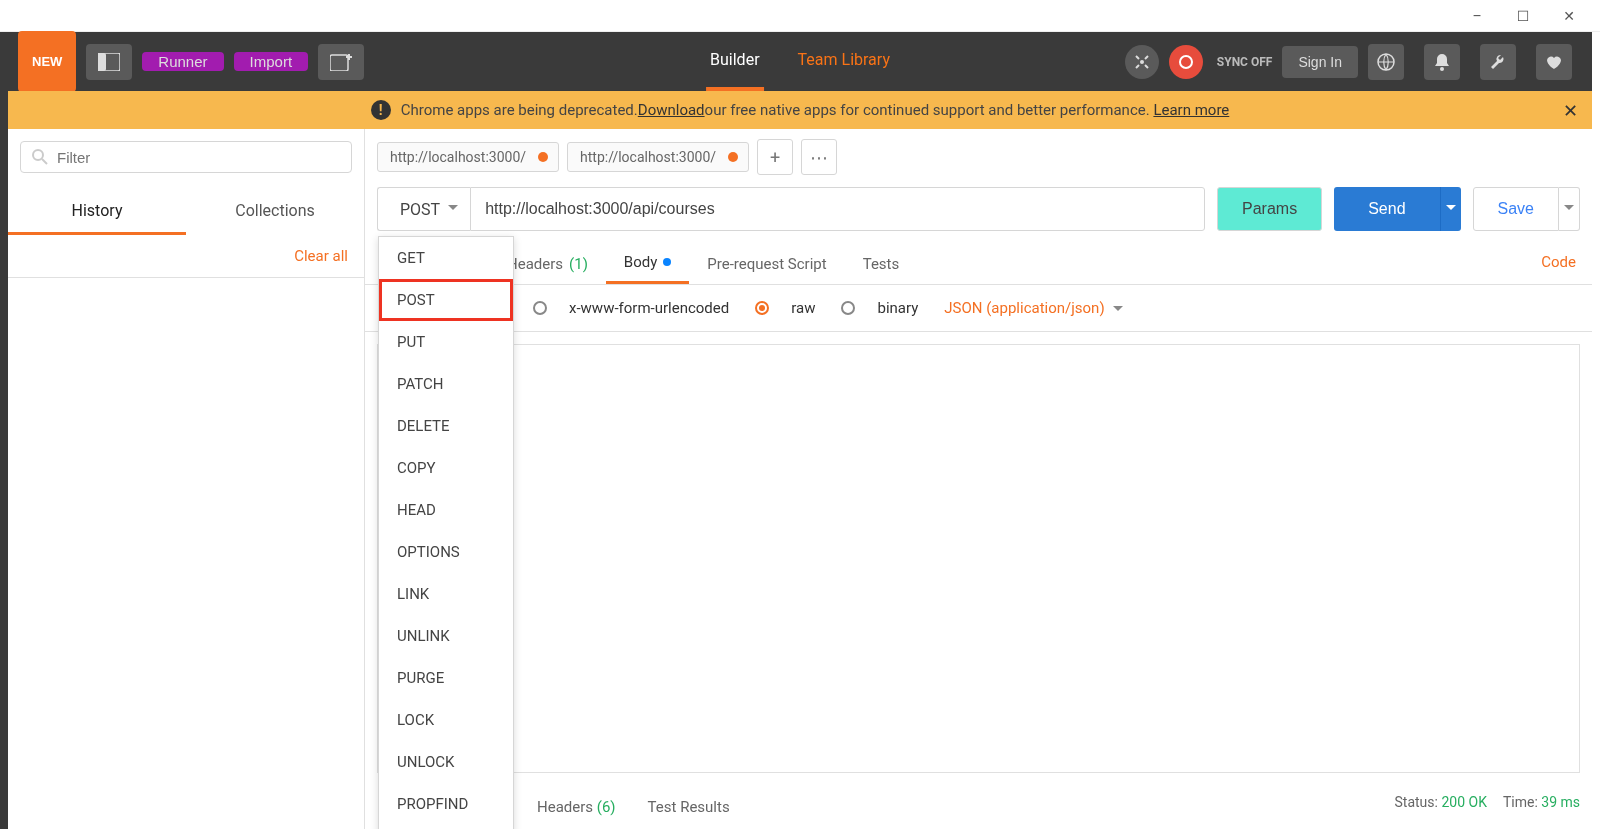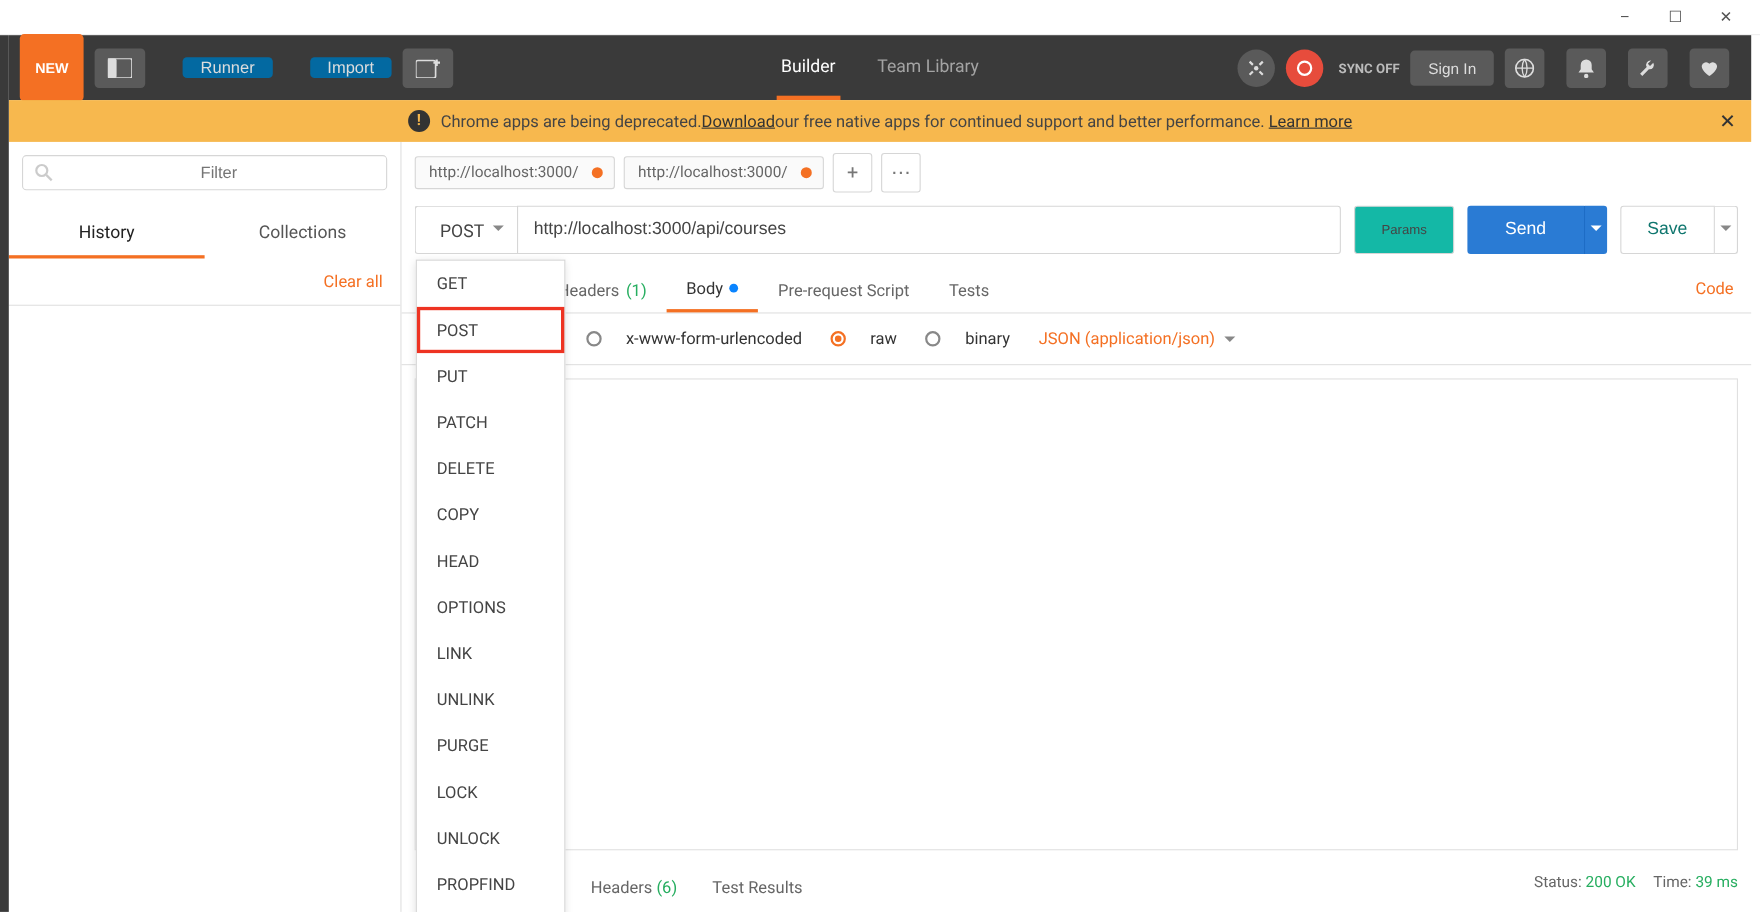--- a/index.html
+++ b/index.html
@@ -4,65 +4,65 @@
 <style>
 * { box-sizing: border-box; margin: 0; padding: 0; }
 body { font-family: -apple-system, BlinkMacSystemFont, "Segoe UI", Roboto, Arial, sans-serif; font-size: 14px; background: #fff; color: #333; overflow: hidden; }
 .title-bar { height: 32px; background: #fff; display: flex; align-items: center; justify-content: flex-end; padding: 0 8px; border-bottom: 1px solid #eee; }
 .title-bar .ctl { width: 46px; height: 32px; display: flex; align-items: center; justify-content: center; color: #555; cursor: pointer; }
 .left-gutter { position: fixed; left: 0; top:32px; bottom:0; width:8px; background:#3a3a3a; }
 
 .toolbar { height: 59px; background: #3a3a3a; display: flex; align-items: center; padding: 0 10px; margin-left:8px; margin-right:8px;}
 .btn-new { background:#f47023; color:#fff; padding:23px 14px; border:none; border-radius:4px; font-weight:bold; font-size:13px; margin-right:10px; cursor:pointer; }
 .icon-btn { width:46px; height:36px; background:#5a5a5a; border:none; border-radius:4px; margin-right:10px; cursor:pointer; display:flex; align-items:center; justify-content:center; color:#ddd; }
-.txt-btn { background:#0369a1; color:#ddd; border:none; border-radius:4px; padding:1px 16px; margin-right:10px; cursor:pointer; font-size:15px;margin-left:24px; }
+.txt-btn { background:#a21caf; color:#ddd; border:none; border-radius:4px; padding:1px 16px; margin-right:10px; cursor:pointer; font-size:15px; }
 .center-nav { position:absolute; left:50%; transform:translateX(-50%); display:flex; gap:30px; }
-.center-tab { color:#a3a3a3; font-size:16px; padding:18px 4px; cursor:pointer; }
+.center-tab { color:#f97316; font-size:16px; padding:18px 4px; cursor:pointer; }
 .center-tab.active { color:#fff; border-bottom:4px solid #f47023; }
 .toolbar-right { margin-left:auto; display:flex; align-items:center; gap:10px; }
 .round-icon { width:34px; height:34px; border-radius:50%; display:flex; align-items:center; justify-content:center; cursor:pointer; }
 .sync-off { color:#bbb; font-size:12px; font-weight:bold; margin-left:4px; }
 .signin { background:#5a5a5a; color:#ddd; border:none; border-radius:4px; padding:8px 16px; cursor:pointer; font-size:14px; }
 
 .banner { height:38px; background:#f7b84e; display:flex; align-items:center; padding:0 16px; position:relative; margin:0 8px; font-size:15px; color:#444; justify-content:center;}
 .banner .excl { width:20px; height:20px; border-radius:50%; background:#333; color:#f7b84e; display:flex; align-items:center; justify-content:center; font-weight:bold; margin-right:10px; font-size:14px;}
 .banner .close { position:absolute; right:14px; font-size:18px; cursor:pointer; color:#333;}
 .banner a { color:#333; text-decoration:underline; cursor:pointer;}
 
 .workspace { display:flex; height:calc(100vh - 32px - 59px - 38px); margin:0 8px; }
 .sidebar { width:357px; border-right:1px solid #e0e0e0; display:flex; flex-direction:column; }
 .filter-wrap { padding:12px 12px 4px; }
 .filter-box { border:1px solid #d6d6d6; border-radius:4px; display:flex; align-items:center; padding:6px 10px; }
 .filter-box svg { margin-right:8px; opacity:0.5; }
-.filter-box input { border:none; outline:none; flex:1; font-size:15px; color:#666;text-align:center; }
+.filter-box input { border:none; outline:none; flex:1; font-size:15px; color:#666; }
 .side-tabs { display:flex; margin-top:12px; }
 .side-tab { flex:1; text-align:center; padding:12px 0; color:#555; font-size:16px; cursor:pointer; }
 .side-tab.active { color:#222; border-bottom:3px solid #f47023; }
 .clear-all { text-align:right; padding:12px 16px; color:#f47023; font-size:15px; border-bottom:1px solid #e0e0e0; cursor:pointer; }
 
 .main { flex:1; display:flex; flex-direction:column; position:relative; }
 .tab-row { display:flex; align-items:center; padding:10px 12px 0; gap:8px; }
 .req-tab { border:1px solid #d6d6d6; border-radius:3px; padding:6px 32px 6px 12px; font-size:14px; color:#666; position:relative; cursor:pointer; background:#fafafa;}
 .req-tab .dot { width:10px; height:10px; border-radius:50%; background:#f47023; position:absolute; right:10px; top:50%; transform:translateY(-50%);}
 .add-tab { width:36px; height:36px; border:1px solid #d6d6d6; border-radius:3px; display:flex; align-items:center; justify-content:center; color:#777; cursor:pointer; font-size:18px;}
 .more-tab { width:36px; height:36px; border:1px solid #d6d6d6; border-radius:3px; display:flex; align-items:center; justify-content:center; color:#777; cursor:pointer; font-size:18px;}
 .env-row { margin-left:auto; display:flex; gap:10px; align-items:center;}
 .env-select { border:1px solid #d6d6d6; border-radius:3px; padding:8px 36px 8px 14px; color:#666; position:relative; cursor:pointer; font-size:15px;}
 .env-select::after { content:''; position:absolute; right:12px; top:50%; transform:translateY(-50%); border:5px solid transparent; border-top-color:#888;}
 .sq-btn { width:36px; height:36px; border:1px solid #d6d6d6; border-radius:3px; display:flex; align-items:center; justify-content:center; cursor:pointer; color:#777;}
 
 .url-row { display:flex; gap:12px; padding:12px; align-items:stretch; }
 .method-sel { border:1px solid #d6d6d6; border-right:none; border-radius:3px 0 0 3px; padding:0 30px 0 22px; display:flex; align-items:center; font-size:16px; color:#444; cursor:pointer; position:relative; background:#fff;}
 .method-sel::after { content:''; position:absolute; right:12px; top:50%; transform:translateY(-40%); border:5px solid transparent; border-top-color:#888;}
 .url-input { flex:1; border:1px solid #d6d6d6; border-radius:0 3px 3px 0; padding:12px 14px; font-size:16px; color:#444; outline:none; margin-left:-12px;}
-.params-btn { border:1px solid #d6d6d6; border-radius:3px; padding:12px 24px; font-size:12px; color:#444; background:#14b8a6; cursor:pointer;}
+.params-btn { border:1px solid #d6d6d6; border-radius:3px; padding:12px 24px; font-size:16px; color:#444; background:#5eead4; cursor:pointer;}
 .send-btn { background:#2a7bd4; color:#fff; border:none; border-radius:3px 0 0 3px; padding:12px 34px; font-size:16px; cursor:pointer;}
 .send-drop { background:#2a7bd4; color:#fff; border:none; border-left:1px solid #1d6cc5; border-radius:0 3px 3px 0; padding:12px 10px; cursor:pointer; position:relative;}
 .send-drop::after { content:''; position:absolute; left:50%; top:50%; transform:translate(-50%,-40%); border:5px solid transparent; border-top-color:#fff;}
-.save-btn { border:1px solid #d6d6d6; border-radius:3px 0 0 3px; padding:12px 24px; font-size:16px; color:#0f766e; background:#fff; cursor:pointer;}
+.save-btn { border:1px solid #d6d6d6; border-radius:3px 0 0 3px; padding:12px 24px; font-size:16px; color:#3b82f6; background:#fff; cursor:pointer;}
 .save-drop { border:1px solid #d6d6d6; border-left:none; border-radius:0 3px 3px 0; padding:12px 10px; cursor:pointer; position:relative; background:#fff;}
 .save-drop::after { content:''; position:absolute; left:50%; top:50%; transform:translate(-50%,-40%); border:5px solid transparent; border-top-color:#888;}
 
 .mid-tabs { display:flex; padding:0 12px; border-bottom:1px solid #e0e0e0; position:relative;}
 .mid-tab { padding:10px 18px; font-size:15px; color:#666; cursor:pointer; display:flex; align-items:center; gap:6px;}
 .mid-tab.active { color:#333; border-bottom:3px solid #f47023; }
 .hcount { color:#27ae60; }
 .blue-dot { width:8px; height:8px; border-radius:50%; background:#0a84ff; }
 .code-link { margin-left:auto; padding:10px 4px; color:#f47023; font-size:15px; cursor:pointer;}
 

